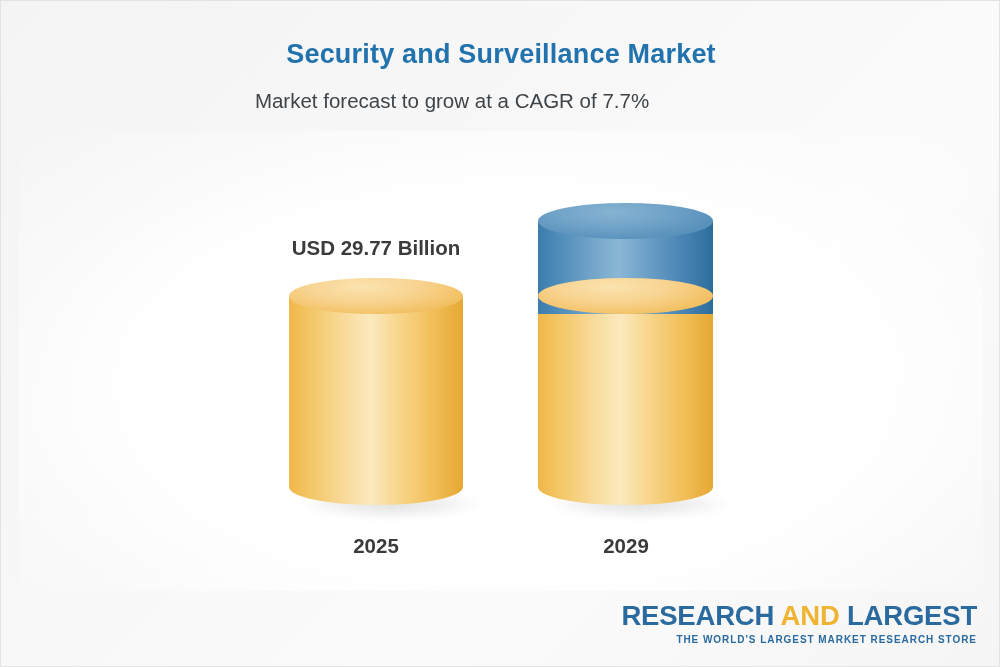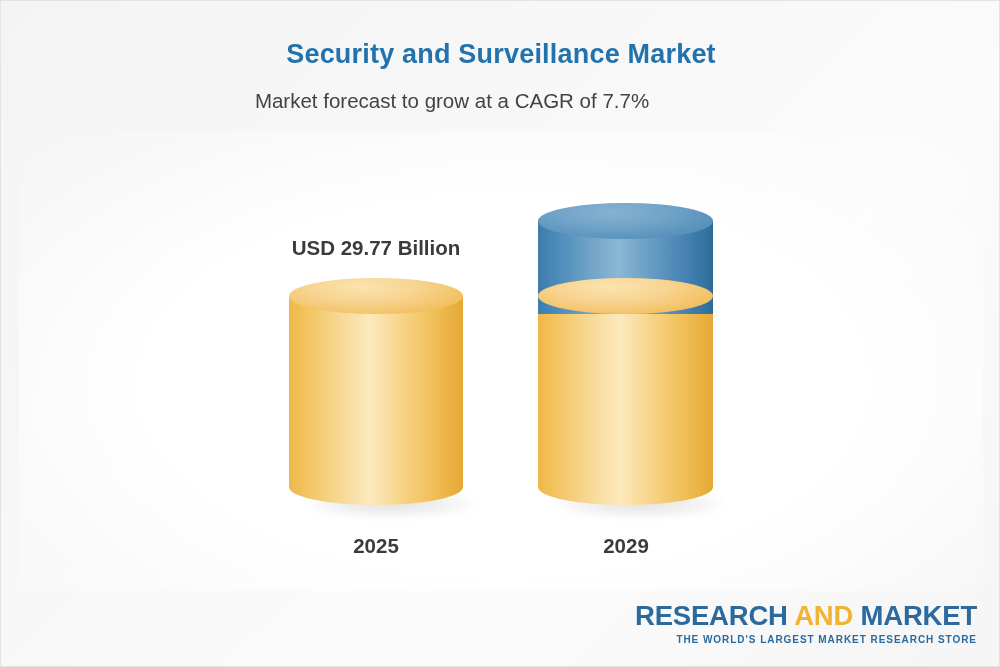--- a/index.html
+++ b/index.html
@@ -200,17 +200,17 @@
 
     <div class="cyl-body blue-side" style="top:18px; height:93px;"></div>
     <div class="cyl-top yellow-top" style="top:75px; height:36px; z-index:3;"></div>
     <div class="cyl-top blue-top" style="top:0px; height:36px; z-index:4;"></div>
   </div>
 
   <div class="year-label" style="left:525px; top:533px; width:200px;">2029</div>
 
 
   <div class="logo">
-    <div class="logo-main"><span>RESEARCH</span><span class="and"> AND </span><span>MARKET</span></div>
+    <div class="logo-main"><span>RESEARCH</span><span class="and"> AND </span><span>LARGEST</span></div>
     <div class="logo-tag">THE WORLD'S LARGEST MARKET RESEARCH STORE</div>
   </div>
 
 </div>
 
 </body></html>

